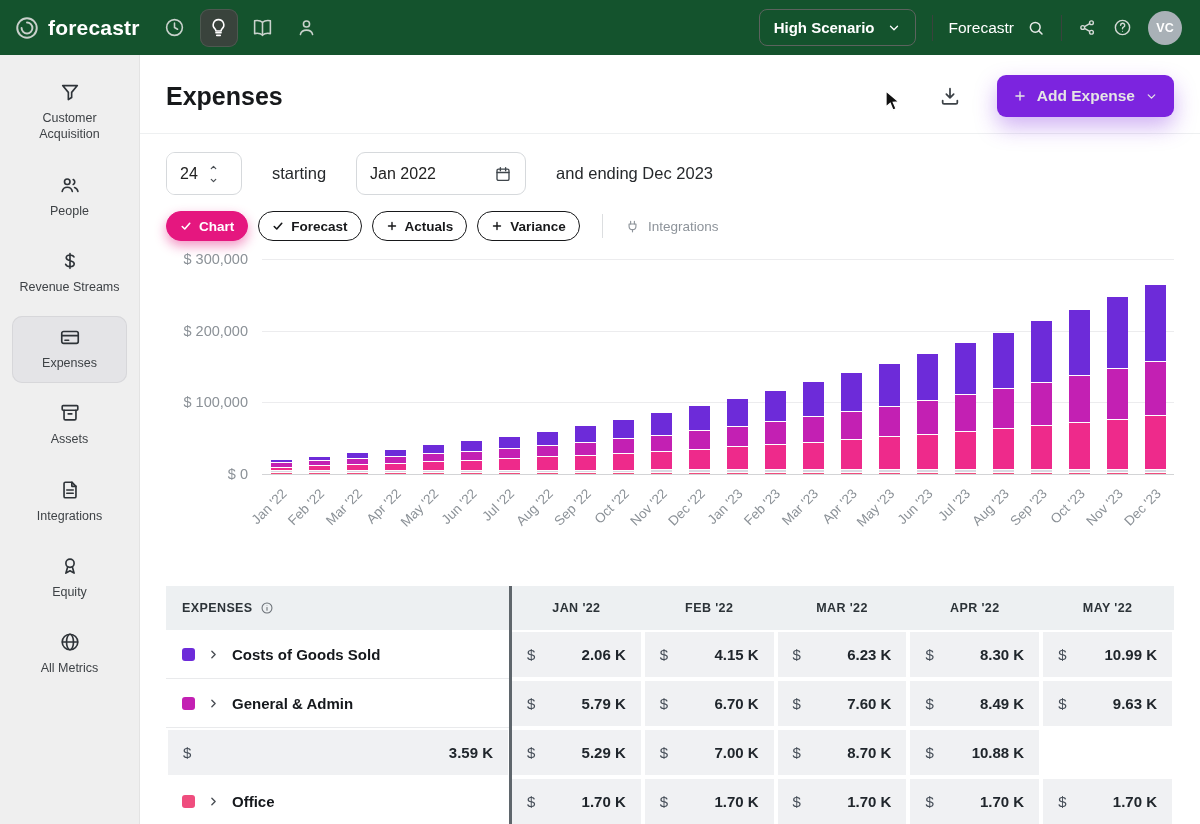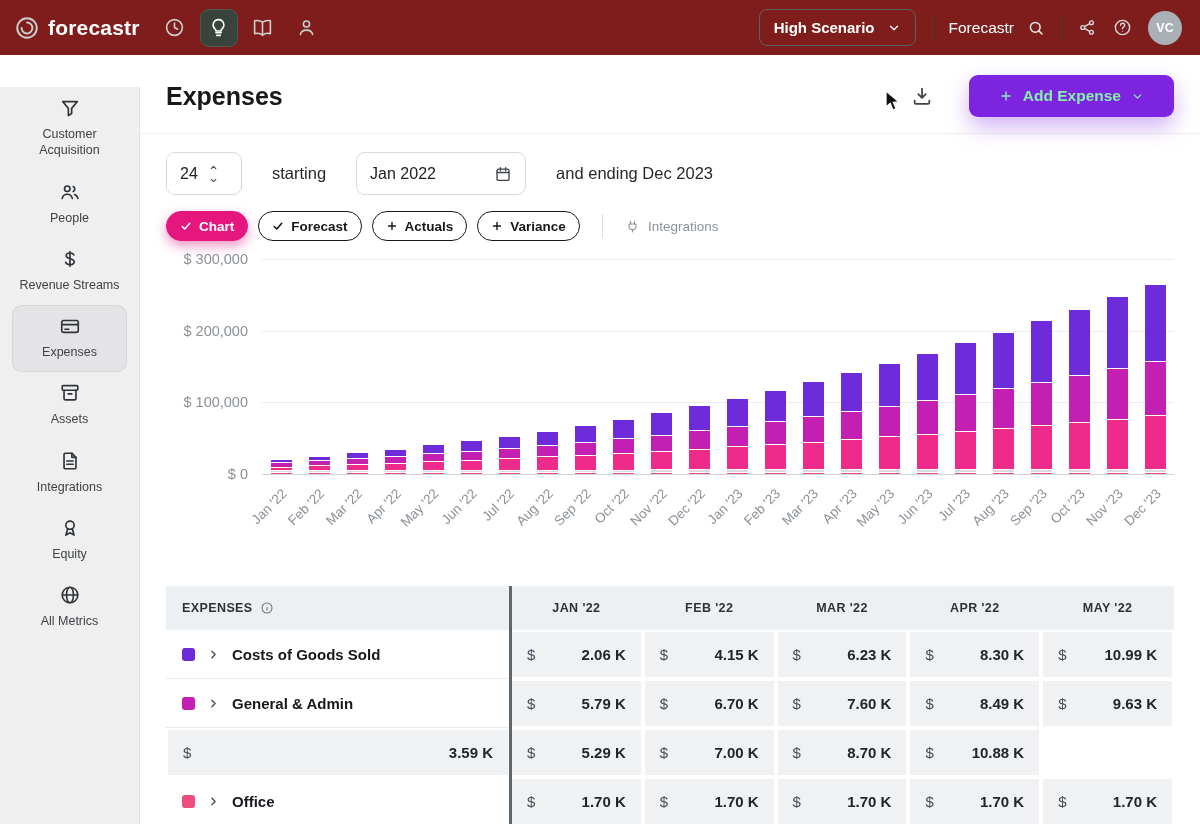--- a/index.html
+++ b/index.html
@@ -3,55 +3,55 @@
 <meta charset="utf-8">
 <style>
   * { box-sizing: border-box; margin: 0; padding: 0; }
   html, body { width: 1200px; height: 824px; overflow: hidden; background: #fff;
     font-family: "Liberation Sans", sans-serif; }
   .icon { display: inline-flex; align-items: center; justify-content: center; flex: none; }
   .icon svg { width: 100%; height: 100%; display: block; }
   button { font-family: inherit; cursor: pointer; background: none; border: none; }
 
   
-  .topbar { height: 55px; background: #7f1d1d; display: flex; align-items: center;
+  .topbar { height: 55px; background: #14532d; display: flex; align-items: center;
     justify-content: space-between; padding: 0 18px 0 14px; }
   .tb-left { display: flex; align-items: center; }
   .logo { display: flex; align-items: center; gap: 8px; margin-right: 16px; }
   .logo-text { color: #fff; font-size: 21px; font-weight: 700; letter-spacing: .2px; }
   .tb-nav { display: flex; align-items: center; gap: 6px; }
   .tb-iconbtn { width: 38px; height: 38px; display: flex; align-items: center; justify-content: center;
     color: #c9d2cc; border-radius: 9px; }
   .tb-iconbtn.active { background: #39433c; box-shadow: inset 0 0 0 1px #4d5850; color: #fff; }
   .tb-right { display: flex; align-items: center; gap: 16px; }
   .scenario-btn { border: 1px solid #5c635e; color: #fff; font-size: 15px; font-weight: 600;
     padding: 9px 14px; border-radius: 8px; display: flex; gap: 12px; align-items: center; }
   .tb-divider { width: 1px; height: 26px; background: #3a423d; }
   .product { color: #fff; font-size: 15.5px; display: flex; align-items: center; gap: 13px; }
   .avatar { width: 34px; height: 34px; border-radius: 50%; background: #a9b1b7; color: #fff;
     font-size: 12.5px; font-weight: 700; display: flex; align-items: center; justify-content: center; }
 
   
   .layout { display: flex; height: 769px; }
   .sidebar { width: 140px; background: #efefef; border-right: 1px solid #e3e3e3;
-    padding: 0 12px; display: flex; flex-direction: column; flex: none; margin-top: 32px; }
+    padding: 16px 12px; display: flex; flex-direction: column; gap: 9px; flex: none; }
   .sb-item { display: flex; flex-direction: column; align-items: center; gap: 7px;
     padding: 10px 2px 12px; border-radius: 10px; color: #3e4246; text-align: center;
     font-size: 12.5px; line-height: 1.3; cursor: pointer; }
   .sb-item .icon { color: #2e3338; }
   .sb-item.active { background: #e4e4e7; box-shadow: inset 0 0 0 1px #d7d7da; }
   .main { flex: 1; position: relative; background: #fff; overflow: hidden; }
 
   
   .page-header { display: flex; justify-content: space-between; align-items: center;
     padding: 20px 26px 16px; border-bottom: 1px solid #eef0f1; }
   .page-title { font-size: 25px; font-weight: 700; color: #17191b; }
   .ph-actions { display: flex; align-items: center; gap: 36px; }
   .dl-btn { color: #3c4247; display: flex; }
-  .add-btn { background: #7c24df; color: #86efac; border-radius: 9px; padding: 12px 30px;
+  .add-btn { background: #7c24df; color: #e5e5e5; border-radius: 9px; padding: 12px 16px;
     font-size: 15.5px; font-weight: 600; display: flex; align-items: center; gap: 10px;
     box-shadow: 0 10px 22px rgba(124,36,223,.35); }
 
   
   .controls { display: flex; align-items: center; gap: 30px; padding: 18px 26px 0; }
   .ctl-num { display: flex; align-items: stretch; border: 1px solid #d6d9dc; border-radius: 9px;
     height: 43px; width: 76px; background: #fff; overflow: hidden; }
   .ctl-num input { border: none; outline: none; width: 42px; padding-left: 13px;
     font-size: 16px; color: #222; font-family: inherit; }
   .stepper { display: flex; flex-direction: column; justify-content: center; gap: 4px;

